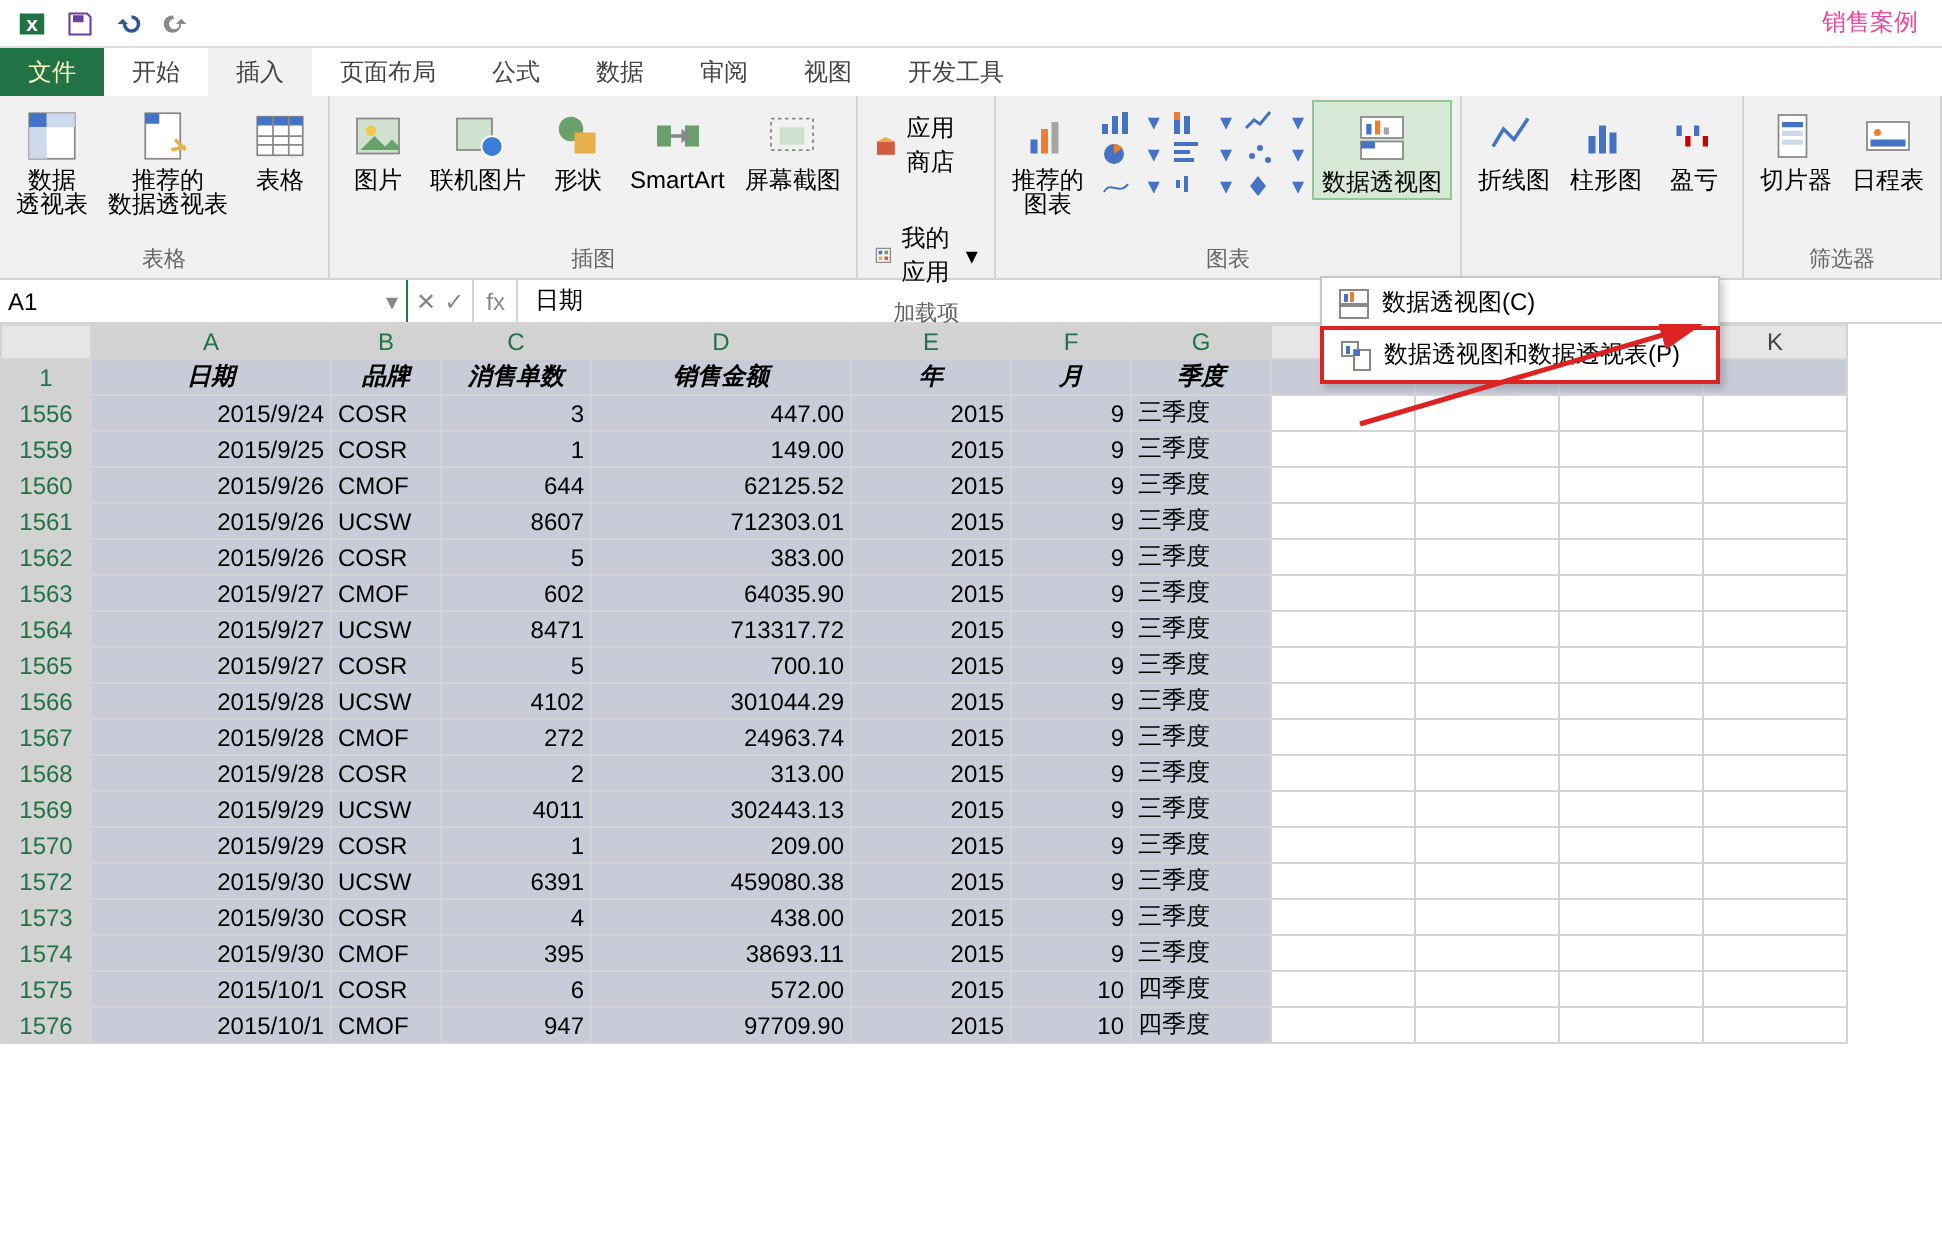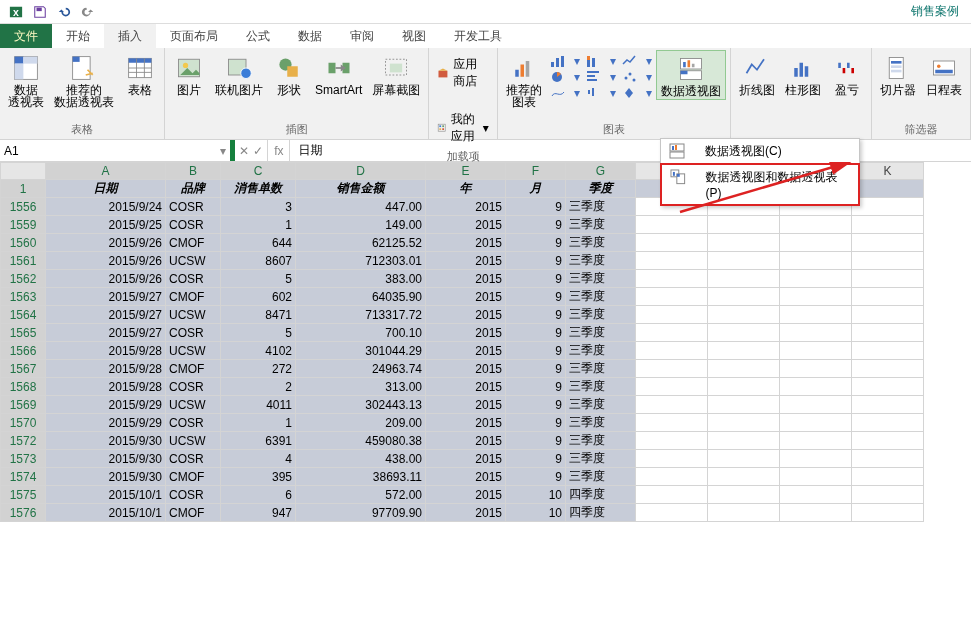--- a/index.html
+++ b/index.html
@@ -1,41 +1,41 @@
 <!DOCTYPE html>
 <html><head>
 <meta charset="utf-8">
 <style>
   * { margin:0; padding:0; box-sizing:border-box; font-family:"Microsoft YaHei","SimSun",Arial,sans-serif; font-size:12px; }
   body { background:#fff; overflow:hidden; }
   .titlebar { height:24px; background:#fff; display:flex; align-items:center; padding:0 4px; border-bottom:1px solid #ddd; }
   .tb-icon { width:16px; height:16px; margin:0 4px; display:flex; align-items:center; justify-content:center; color:#217346; }
   .tb-icon svg { width:14px; height:14px; }
-  .tb-title { margin-left:auto; padding-right:8px; color:#0f766e; }
+  .tb-title { margin-left:auto; padding-right:8px; color:#ec4899; }
   .ribbon-tabs { display:flex; height:24px; background:#fff; }
   .ribbon-tab { padding:0 14px; line-height:24px; cursor:pointer; color:#444; }
   .ribbon-tab.file { background:#217346; color:#fef9c3; }
   .ribbon-tab.active { background:#f1f1f1; }
   .ribbon { display:flex; background:#f1f1f1; border-bottom:1px solid #d4d4d4; height:92px; position:relative; }
   .ribbon-group { display:flex; flex-direction:column; border-right:1px solid #d4d4d4; padding:2px 4px 0; align-items:center; }
   .ribbon-row { display:flex; align-items:flex-start; gap:2px; flex:1; }
   .ribbon-btn { display:flex; flex-direction:column; align-items:center; padding:2px 4px; cursor:pointer; min-width:40px; }
   .ribbon-btn.sel { background:#d7e8d7; border:1px solid #92c992; }
   .ribbon-btn .icon { width:32px; height:32px; display:flex; align-items:center; justify-content:center; }
   .ribbon-btn .icon svg { width:28px; height:28px; }
   .ribbon-btn .lbl { line-height:12px; text-align:center; white-space:pre; }
   .ribbon-small-stack { display:flex; flex-direction:column; gap:17px; padding-top:4px; }
   .ribbon-small { display:flex; align-items:center; padding:2px 4px; cursor:pointer; gap:4px; }
   .group-label { font-size:11px; color:#666; padding:2px 0; }
   .dropdown-menu { position:absolute; top:90px; left:660px; background:#fff; border:1px solid #c6c6c6; box-shadow:2px 2px 4px rgba(0,0,0,0.2); width:200px; z-index:10; }
-  .dd-item { display:flex; padding:4px 8px; gap:20px; cursor:pointer; }
+  .dd-item { display:flex; align-items:center; padding:4px 8px; gap:6px; cursor:pointer; }
   .dd-item.boxed { border:2px solid #d22; margin:-1px; }
   .dd-icon { width:16px; height:16px; display:flex; align-items:center; justify-content:center; }
   .fx-bar { display:flex; height:22px; border-bottom:1px solid #d4d4d4; align-items:stretch; }
-  .name-box { width:235px; border-right:5px solid #15803d; padding:0 4px; display:flex; align-items:center; }
+  .name-box { width:204px; border-right:1px solid #15803d; padding:0 4px; display:flex; align-items:center; }
   .name-box input { border:none; outline:none; width:100%; }
   .fx-btns { display:flex; align-items:center; border-right:1px solid #d4d4d4; padding:0 4px; gap:4px; color:#888; }
   .fx-label { padding:0 6px; display:flex; align-items:center; color:#888; border-right:1px solid #d4d4d4;}
   .fx-input { flex:1; display:flex; align-items:center; padding:0 8px; }
   .fx-input input { border:none; outline:none; width:100%; }
   .grid-wrap { position:relative; width:100%; height:470px; overflow:hidden; }
   table.grid { border-collapse:collapse; table-layout:fixed; }
   table.grid td, table.grid th { border:1px solid #d4d4d4; height:17px; padding:0 3px; white-space:nowrap; overflow:hidden; font-size:12px; }
   table.grid th.col-head { background:#e6e6e6; text-align:center; font-weight:normal; color:#444; }
   table.grid th.row-head { background:#e6e6e6; text-align:center; font-weight:normal; color:#444; }

